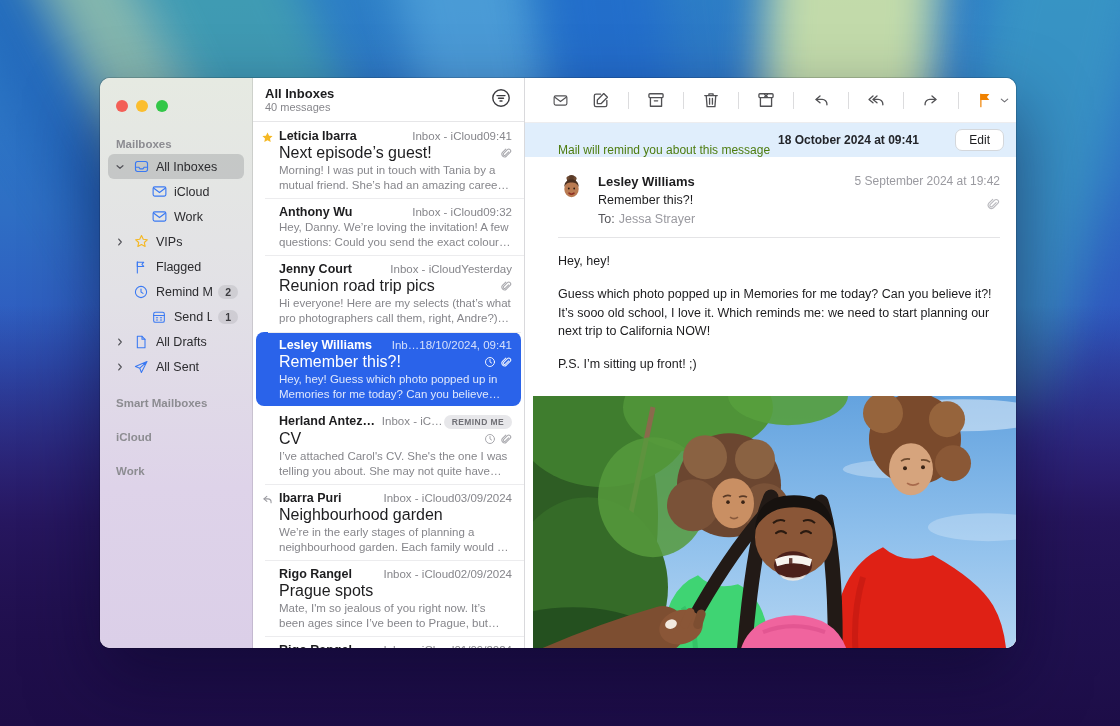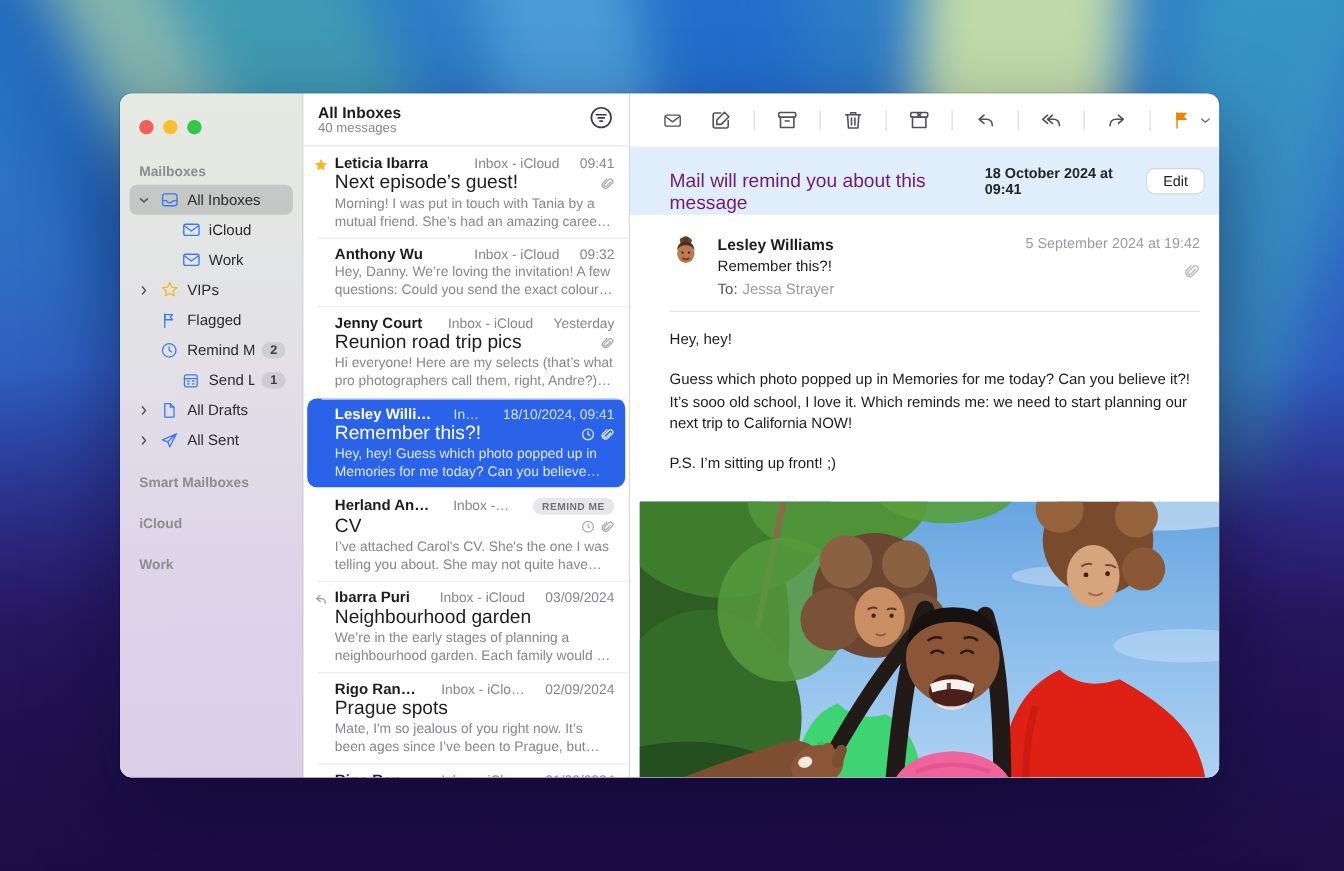--- a/index.html
+++ b/index.html
@@ -41,21 +41,21 @@
   
   .list{background:#fff;border-right:1px solid #d9d9dc;display:flex;flex-direction:column;overflow:hidden;}
   .list-hd{height:44px;box-sizing:border-box;border-bottom:1px solid #e6e6e8;display:flex;
     align-items:center;padding:0 12px;flex:0 0 44px;}
   .list-hd .t1{font-size:13px;font-weight:700;color:#1d1d1f;line-height:15px;}
   .list-hd .t2{font-size:11px;color:#86868b;line-height:13px;}
   .filter-btn{margin-left:auto;color:#3c3c40;display:flex;background:none;border:none;padding:0;cursor:pointer;}
   .rows{flex:1 1 auto;overflow:hidden;}
   .row{position:relative;padding:7px 12px 6px 26px;cursor:default;}
   .row + .row::before{content:"";position:absolute;left:12px;right:0;top:0;border-top:1px solid #ececee;}
-  .row .l1{display:flex;align-items:baseline;gap:17px;}
+  .row .l1{display:flex;align-items:baseline;gap:0;}
   .row .name{font-size:12.5px;font-weight:700;color:#1d1d1f;white-space:nowrap;overflow:hidden;text-overflow:ellipsis;}
   .row .mbx{font-size:11.5px;color:#86868b;white-space:nowrap;overflow:hidden;text-overflow:ellipsis;flex:0 1 auto;margin-left:auto;}
   .row .time{font-size:11.5px;color:#86868b;white-space:nowrap;flex:0 0 auto;}
   .row .l2{display:flex;align-items:center;gap:4px;margin-top:1px;}
   .row .subj{font-size:16px;color:#1d1d1f;white-space:nowrap;overflow:hidden;text-overflow:ellipsis;flex:1 1 auto;}
   .row .l2 .mi{color:#a9a9ae;display:flex;flex:0 0 auto;}
   .row .prev{font-size:11.5px;color:#86868b;line-height:14.5px;margin-top:1px;display:-webkit-box;
     -webkit-line-clamp:2;-webkit-box-orient:vertical;overflow:hidden;}
   .row .gut{position:absolute;left:8px;top:9px;display:flex;}
   .row.sel{background:#2a63ea;border-radius:8px;margin:1px 3px;padding:6px 9px 5px 23px;}
@@ -67,21 +67,21 @@
   .rm-badge{background:#e7e7ea;color:#707076;font-size:8.5px;font-weight:700;letter-spacing:.4px;
     border-radius:8px;padding:2px 8px;white-space:nowrap;flex:0 0 auto;}
   
   .pane{display:flex;flex-direction:column;background:#fff;overflow:hidden;}
   .toolbar{flex:0 0 44px;display:flex;align-items:center;padding:0 16px;gap:0;border-bottom:1px solid #ededef;}
   .tb-btn{background:none;border:none;padding:0;margin:0 11px;color:#515154;display:flex;cursor:pointer;}
   .tb-sep{width:1px;height:17px;background:#dcdcde;margin:0 6px;flex:0 0 1px;}
   .tb-btn.flag{color:#f08200;}
   .tb-btn.chev{margin-left:-6px;margin-right:8px;color:#6e6e73;}
   .banner{flex:0 0 33px;background:#e0eefc;display:flex;align-items:center;padding:0 12px 0 33px;gap:8px;}
-  .banner .btxt{font-size:16px;color:#701a75;margin-top:20px;}
+  .banner .btxt{font-size:12px;color:#4d7c0f;margin-top:20px;}
   .banner .bdate{font-size:12px;color:#23252a;font-weight:700;}
   .edit-btn{margin-left:auto;background:#fff;border:1px solid #d4d7db;border-radius:7px;font-size:12px;
     color:#1d1d1f;padding:3px 13px;cursor:pointer;font-family:inherit;}
   .msg-hd{flex:0 0 auto;display:flex;padding:16px 16px 10px 33px;gap:13px;position:relative;}
   .msg-hd::after{content:"";position:absolute;left:33px;right:16px;bottom:0;border-bottom:1px solid #e4e4e6;}
   .avatar{width:27px;height:27px;flex:0 0 27px;}
   .hd-main{flex:1 1 auto;min-width:0;}
   .hd-sender{font-size:13px;font-weight:700;color:#1d1d1f;line-height:17px;}
   .hd-subj{font-size:12.5px;color:#1d1d1f;line-height:17px;margin-top:2px;}
   .hd-to{font-size:12.5px;line-height:17px;margin-top:2px;color:#55555a;}

